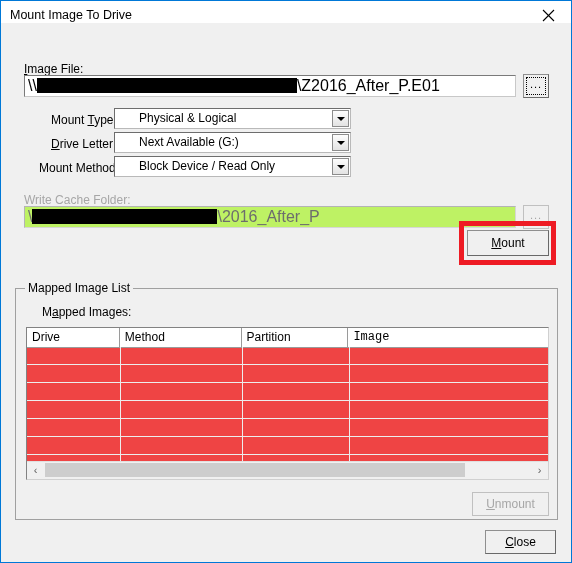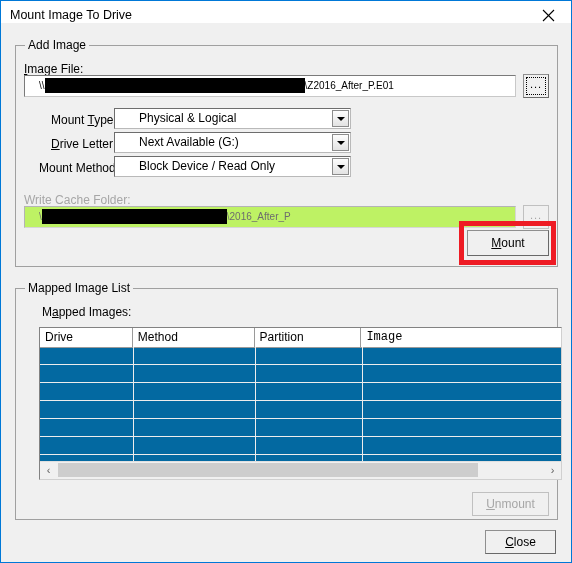--- a/index.html
+++ b/index.html
@@ -78,24 +78,24 @@
   
   .textbox {
     position: absolute;
     box-sizing: border-box;
     background: #ffffff;
     border: 1px solid #7a7a7a;
     border-right-color: #c8c8c8;
     border-bottom-color: #c8c8c8;
     overflow: hidden;
     white-space: nowrap;
-    font-size: 10px;
+    font-size: 16px;
     color: #000;
     line-height: 20px;
-    padding-left: 14px;
+    padding-left: 3px;
   }
   .textbox.disabled {
     background: #bef264;
     color: #6d6d6d;
     border: 1px solid #b4b4b4;
     border-right-color: #d6d6d6;
     border-bottom-color: #d6d6d6;
   }
   .redact {
     display: inline-block;
@@ -168,26 +168,25 @@
     display: flex; align-items: center; justify-content: center;
     font-size: 11px;
     letter-spacing: 1px;
     padding-bottom: 4px;
   }
 
   
   #listview {
     position: absolute;
     box-sizing: border-box;
-    background: #0369a1;
+    background: #ef4444;
     border: 1px solid #828282;
     border-right-color: #d0d0d0;
     border-bottom-color: #d0d0d0;
     overflow: hidden;
-    margin-left: 13px;
   }
   #lv-header {
     position: absolute;
     left: 0; top: 0; right: 0;
     height: 19px;
     display: flex;
     background: #ffffff;
     border-bottom: 1px solid #9a9a9a;
   }
   .lv-col {
@@ -257,23 +256,20 @@
   <div id="titlebar">
     <div id="title-text">Mount Image To Drive</div>
     <div id="close-btn">
       <svg width="13" height="13" viewBox="0 0 13 13">
         <line x1="1" y1="1" x2="12" y2="12" stroke="#000" stroke-width="1.1"></line>
         <line x1="12" y1="1" x2="1" y2="12" stroke="#000" stroke-width="1.1"></line>
       </svg>
     </div>
   </div>
 
-  <div class="groupbox" style="left:14px; top:44px; width:543px; height:222px;">
-    <div class="group-legend">Add Image</div>
-  </div>
 
   <div class="lbl" style="left:23px; top:61px;"><span class="ul">I</span><span>mage File:</span></div>
 
   <div class="textbox" style="left:23px; top:74px; width:492px; height:22px;"><span>\\</span><span class="redact" style="width:260px;"></span><span>\Z2016_After_P.E01</span></div>
 
   <div class="btn" style="left:522px; top:73px; width:26px; height:24px;">
     <div class="focus-ring">
         <span>...</span>
       </div>
   </div>

